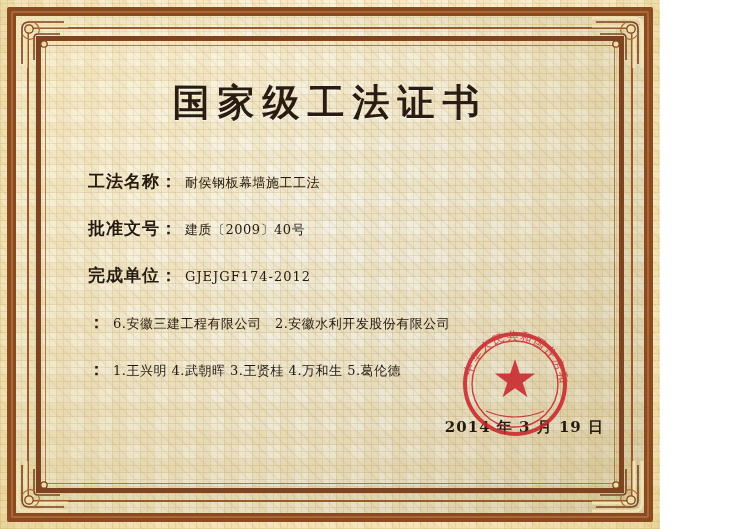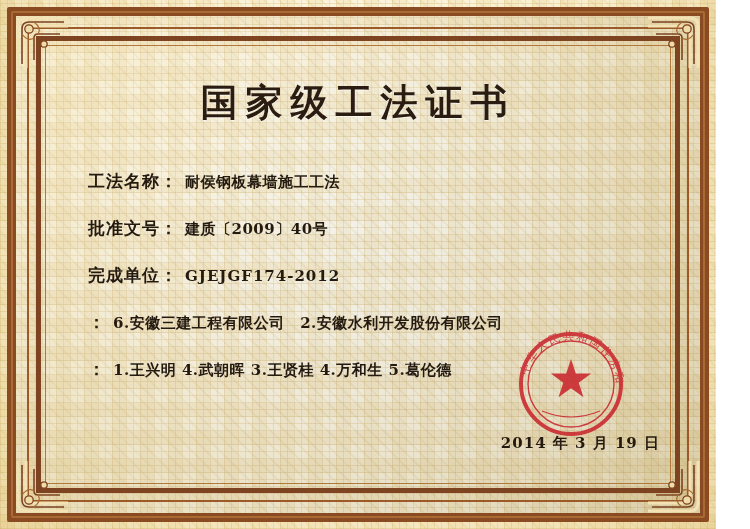--- a/index.html
+++ b/index.html
@@ -10,21 +10,21 @@
   body {
     width: 750px;
     height: 529px;
     font-family: "Liberation Sans", sans-serif;
     overflow: hidden;
   }
 
   
   .certificate {
     position: relative;
-    width: 716px;
+    width: 660px;
     height: 529px;
     box-sizing: border-box;
     background:
       radial-gradient(circle at 50% 45%, #fffdf2 0%, #fdf6df 45%, #f7ecc8 78%, #f0e0b0 100%);
     overflow: hidden;
   }
 
   
   .texture {
     position: absolute;
@@ -142,34 +142,34 @@
     letter-spacing: 5px;
   }
   .field-colon {
     flex: 0 0 auto;
     font-size: 17px;
     font-weight: bold;
     padding-right: 8px;
   }
   .field-value {
     flex: 1 1 auto;
-    font-size: 15px;
-    font-weight: bold;
+    font-size: 13px;
+    font-weight: normal;
     letter-spacing: .5px;
   }
   .field-value.mono {
     font-family: "DejaVu Serif", "Liberation Serif", serif;
     letter-spacing: 1px;
   }
 
   
   .date-line {
     position: absolute;
     right: 8px;
-    bottom: 28px;
+    bottom: 44px;
     font-family: "DejaVu Serif", "Liberation Serif", serif;
     font-size: 15px;
     font-weight: bold;
     color: #241a10;
     letter-spacing: 1px;
     white-space: nowrap;
   }
 
   
   .seal {

